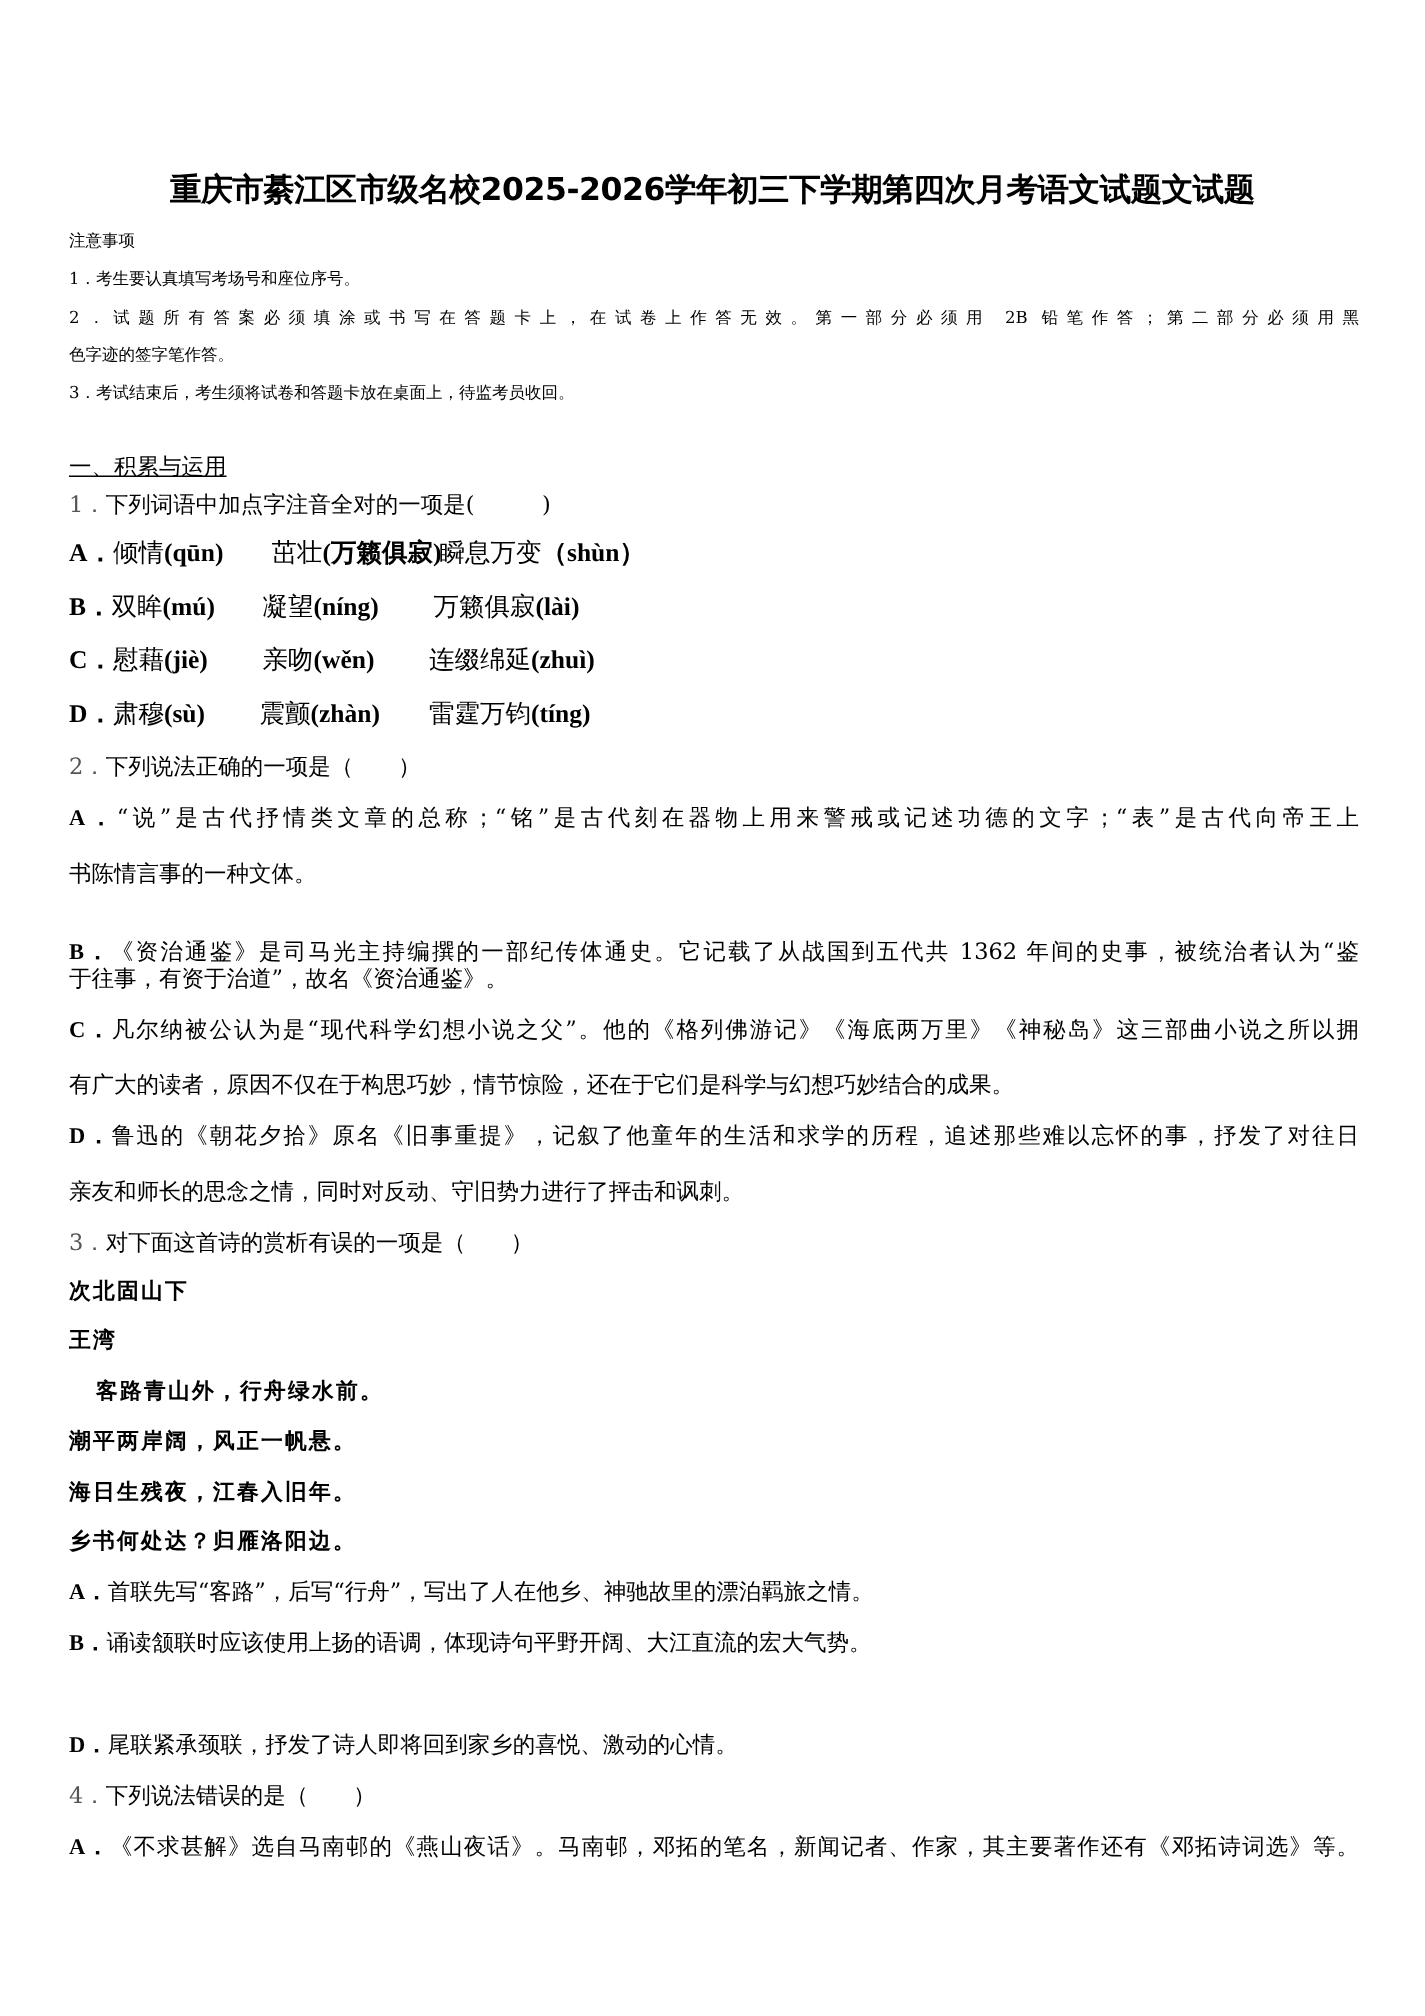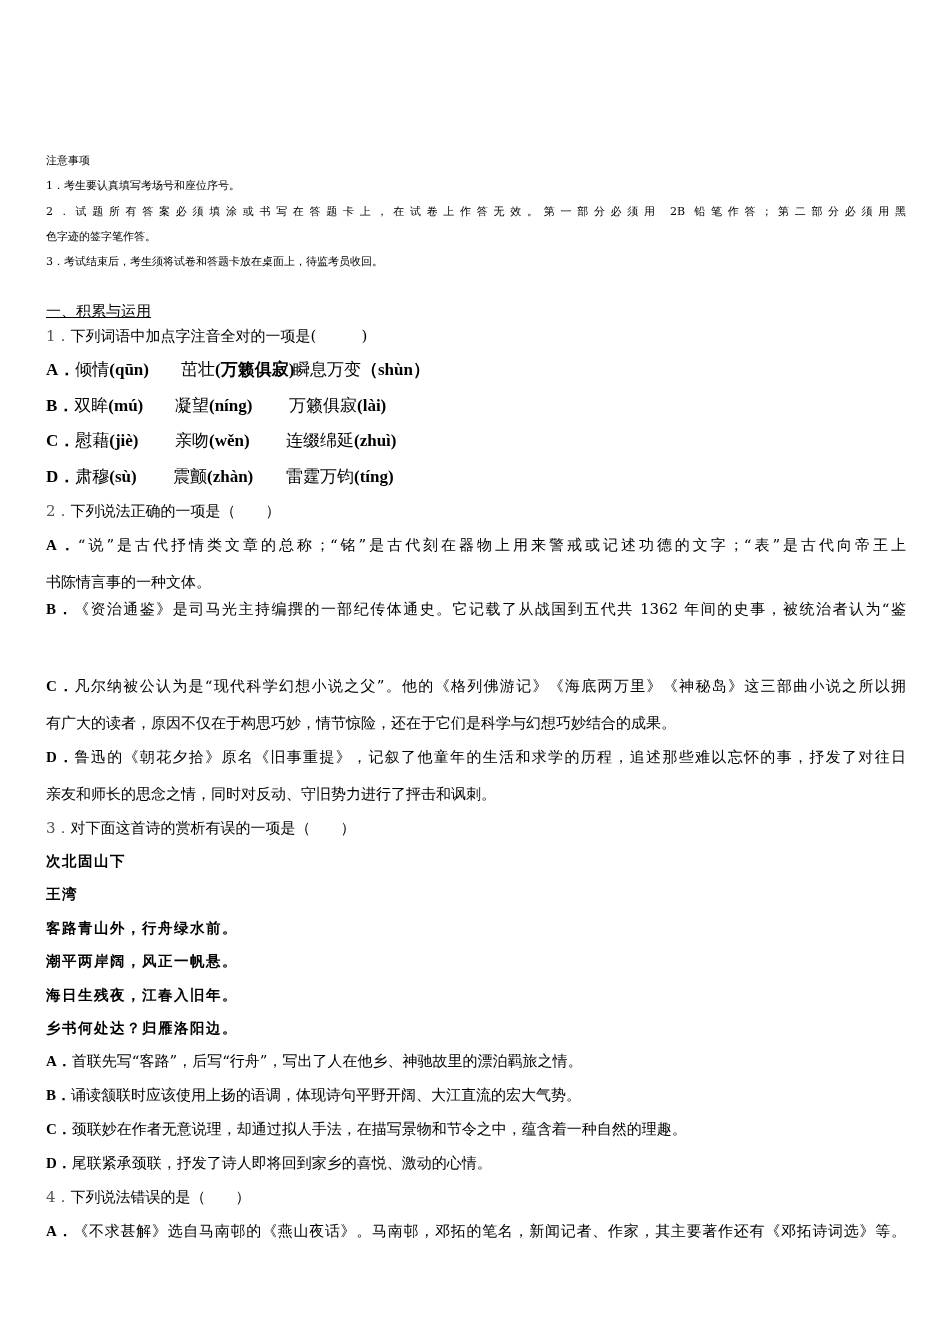--- a/index.html
+++ b/index.html
@@ -15,20 +15,21 @@
     .pinyin-row { font-size: 17px; }
     .pinyin-row .word { position: absolute; white-space: nowrap; }
     .pinyin-row .py { font-family: "Liberation Serif", serif; font-weight: bold; }
     .poem { font-family: "DejaVu Serif", serif; font-size: 14.5px; letter-spacing: 1.5px; font-weight: bold; }
   </style>
 </head>
 <body>
 
 <div class="page">
 
+  <div class="title">重庆市綦江区市级名校2025-2026学年初三下学期第四次月考语文试题文试题</div>
 
   <div class="line notice" style="top:151px;">注意事项</div>
   <div class="line notice" style="top:176px;">1．考生要认真填写考场号和座位序号。</div>
   <div class="line notice wide just" style="top:202px;">2．试题所有答案必须填涂或书写在答题卡上，在试卷上作答无效。第一部分必须用 2B 铅笔作答；第二部分必须用黑</div>
   <div class="line notice" style="top:227px;">色字迹的签字笔作答。</div>
   <div class="line notice" style="top:252px;">3．考试结束后，考生须将试卷和答题卡放在桌面上，待监考员收回。</div>
 
   <div class="line" style="top:301px;text-decoration:underline;">一、积累与运用</div>
 
   <div class="line" style="top:326px;">
@@ -59,41 +60,41 @@
     <span class="word" style="left:240px;"><span>雷霆万钧</span><span class="py">(tíng)</span></span>
   </div>
 
   <div class="line" style="top:501px;">
     <span class="qnum">2．</span><span>下列说法正确的一项是（　　）</span>
   </div>
 
   <div class="line wide just" style="top:535px;"><span class="optlabel">A．</span><span>“说”是古代抒情类文章的总称；“铭”是古代刻在器物上用来警戒或记述功德的文字；“表”是古代向帝王上</span></div>
   <div class="line" style="top:572px;">书陈情言事的一种文体。</div>
 
-  <div class="line wide just" style="top:599px;"><span class="optlabel">B．</span><span>《资治通鉴》是司马光主持编撰的一部纪传体通史。它记载了从战国到五代共 1362 年间的史事，被统治者认为“鉴</span></div>
+  <div class="line wide just" style="top:624px;"><span class="optlabel">B．</span><span>《资治通鉴》是司马光主持编撰的一部纪传体通史。它记载了从战国到五代共 1362 年间的史事，被统治者认为“鉴</span></div>
+  <div class="line" style="top:642px;">于往事，有资于治道”，故名《资治通鉴》。</div>
 
   <div class="line wide just" style="top:676px;"><span class="optlabel">C．</span><span>凡尔纳被公认为是“现代科学幻想小说之父”。他的《格列佛游记》《海底两万里》《神秘岛》这三部曲小说之所以拥</span></div>
   <div class="line" style="top:713px;">有广大的读者，原因不仅在于构思巧妙，情节惊险，还在于它们是科学与幻想巧妙结合的成果。</div>
 
   <div class="line wide just" style="top:747px;"><span class="optlabel">D．</span><span>鲁迅的《朝花夕拾》原名《旧事重提》，记叙了他童年的生活和求学的历程，追述那些难以忘怀的事，抒发了对往日</span></div>
   <div class="line" style="top:784px;">亲友和师长的思念之情，同时对反动、守旧势力进行了抨击和讽刺。</div>
 
   <div class="line" style="top:818px;">
     <span class="qnum">3．</span><span>对下面这首诗的赏析有误的一项是（　　）</span>
   </div>
   <div class="line poem" style="top:851px;">次北固山下</div>
   <div class="line poem" style="top:884px;">王湾</div>
-  <div class="line poem" style="top:918px;">客路青山外，行舟绿水前。</div>
+  <div class="line poem" style="top:918px;margin-left:18px;">客路青山外，行舟绿水前。</div>
   <div class="line poem" style="top:951px;">潮平两岸阔，风正一帆悬。</div>
   <div class="line poem" style="top:985px;">海日生残夜，江春入旧年。</div>
   <div class="line poem" style="top:1018px;">乡书何处达？归雁洛阳边。</div>
 
   <div class="line" style="top:1051px;"><span class="optlabel">A．</span><span>首联先写“客路”，后写“行舟”，写出了人在他乡、神驰故里的漂泊羁旅之情。</span></div>
   <div class="line" style="top:1085px;"><span class="optlabel">B．</span><span>诵读颔联时应该使用上扬的语调，体现诗句平野开阔、大江直流的宏大气势。</span></div>
-  <div class="line" style="top:1119px;"><span class="optlabel">C．</span><span>颈联妙在作者无意说理，却通过拟人手法，在描写景物和节令之中，蕴含着一种自然的理趣。</span></div>
   <div class="line" style="top:1153px;"><span class="optlabel">D．</span><span>尾联紧承颈联，抒发了诗人即将回到家乡的喜悦、激动的心情。</span></div>
 
   <div class="line" style="top:1187px;">
     <span class="qnum">4．</span><span>下列说法错误的是（　　）</span>
   </div>
   <div class="line wide just" style="top:1221px;"><span class="optlabel">A．</span><span>《不求甚解》选自马南邨的《燕山夜话》。马南邨，邓拓的笔名，新闻记者、作家，其主要著作还有《邓拓诗词选》等。</span></div>
 
 </div>
 
 </body></html>

